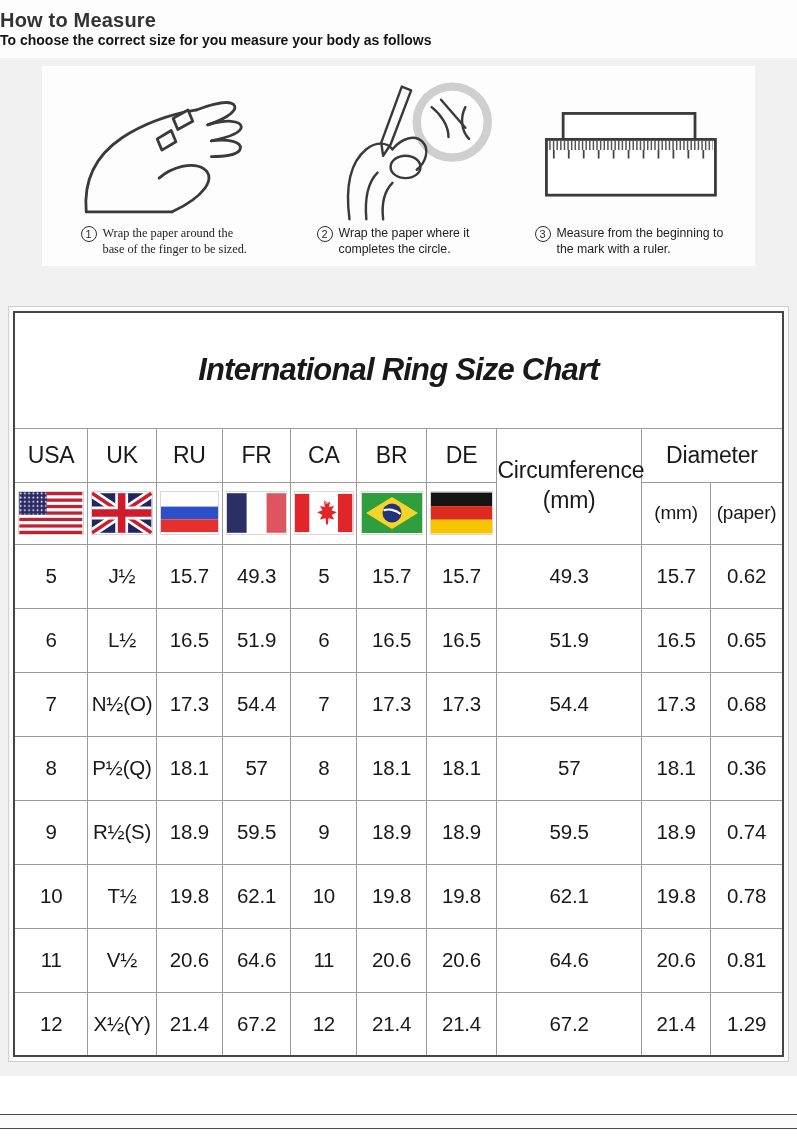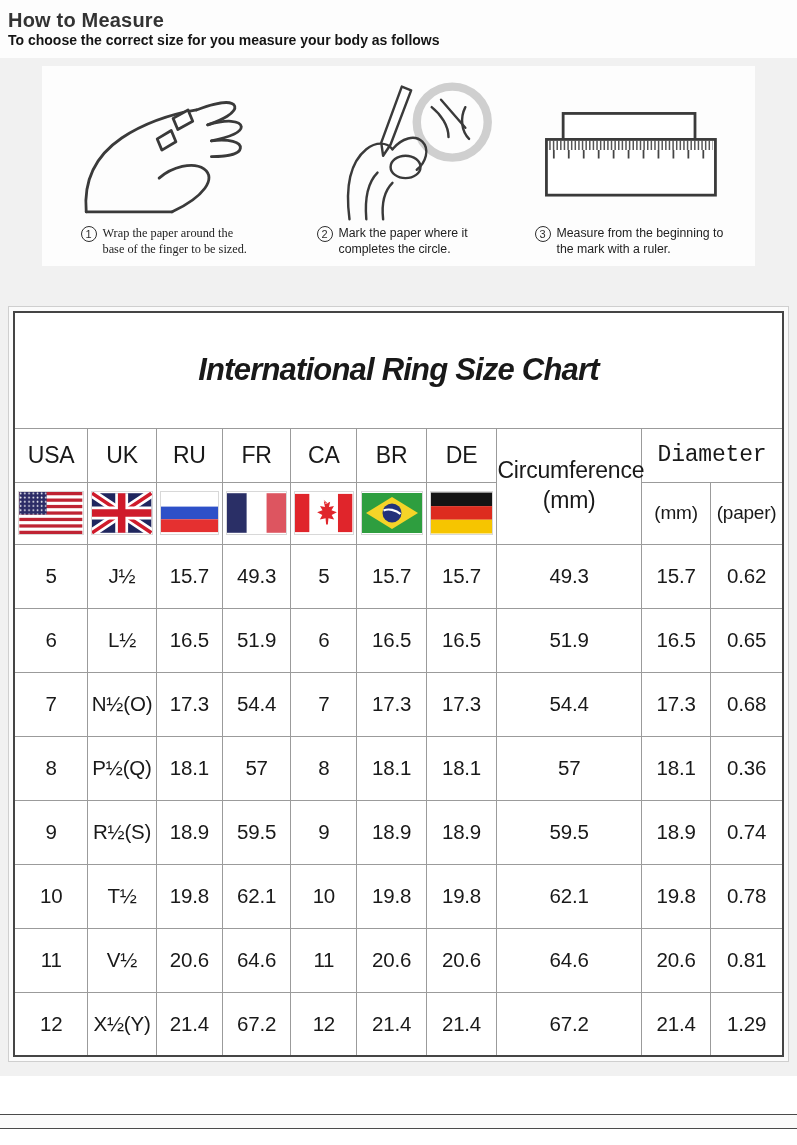--- a/index.html
+++ b/index.html
@@ -5,21 +5,21 @@
   * { margin:0; padding:0; box-sizing:border-box; }
   html,body { width:797px; }
   body {
     font-family:"Liberation Sans", sans-serif;
     background:#ffffff;
     color:#191919;
     width:797px; height:1145px;
     overflow:hidden;
   }
   
-  .top-band { background:#fdfdfd; padding:9px 8px 6px 8px; height:58px; }
+  .top-band { background:#fdfdfd; padding:9px 8px 6px 0; height:58px; }
   .page-title { font-size:20px; font-weight:600; color:#333; letter-spacing:0.2px; }
   .page-subtitle { font-size:14px; font-weight:700; color:#141414; }
 
   
   .gray-section { background:#f1f1f1; padding:8px 0 14px 0; }
 
   
   .illus-panel {
     background:#fdfdfd; margin:0 42px; height:200px;
     display:flex; align-items:stretch; padding:6px 10px 8px 10px;
@@ -44,21 +44,21 @@
     width:100%; border-collapse:collapse; background:#fff;
     border:2px solid #454545; text-align:center;
     table-layout:fixed; letter-spacing:-0.2px;
   }
   .ring-table th, .ring-table td { border:1px solid #9b9b9b; font-weight:normal; padding:0; }
   .title-row td { height:116px; font-size:31px; font-weight:700; letter-spacing:-0.8px;font-style:italic; }
   .label-row th { height:54px; font-size:23px; }
   .flag-row th { height:62px; }
   .ring-table tbody td { height:64px; font-size:20.5px; }
   .circ-cell { font-size:22px; line-height:1.3; }
-  .diam-cell { font-size:22px;font-family:Liberation Mono, monospace; }
+  .diam-cell { font-size:22px; }
   .unit-cell { font-size:19px; }
   .flag { width:88%; height:42px; display:block; margin:0 auto; outline:1px solid #d8d8d8; }
 
   
   .bottom-area { background:#fff; }
   .double-rule {
     margin-top:38px; height:15px; width:797px;
     border-top:1.8px solid #4a4a4a; border-bottom:1.8px solid #4a4a4a;
     background:#fafafa;
   }
@@ -110,21 +110,21 @@
               <path d="M52,148 C47,110 54,86 70,73 C80,65 92,65 98,73"></path>
               <path d="M70,148 C68,124 72,108 82,98"></path>
               <path d="M88,148 C86,130 90,117 98,109"></path>
               <path d="M98,73 C108,61 122,57 130,65 C138,73 134,87 124,95"></path>
               <ellipse cx="112" cy="92" rx="16" ry="12"></ellipse>
             </g>
           </svg>
         </span>
         <div class="caption">
           <span class="step-num">2</span>
-          <span class="caption-text cw2">Mark the paper where it completes the circle.</span>
+          <span class="caption-text cw2">Wrap the paper where it completes the circle.</span>
         </div>
       </div>
 
       <div class="step">
         <span>
           <svg width="210" height="130" viewBox="0 0 220 140">
             <g fill="#fff" stroke="#3a3a3a" stroke-width="3">
               <rect x="38" y="22" width="142" height="28"></rect>
               <rect x="20" y="50" width="182" height="60"></rect>
             </g>

